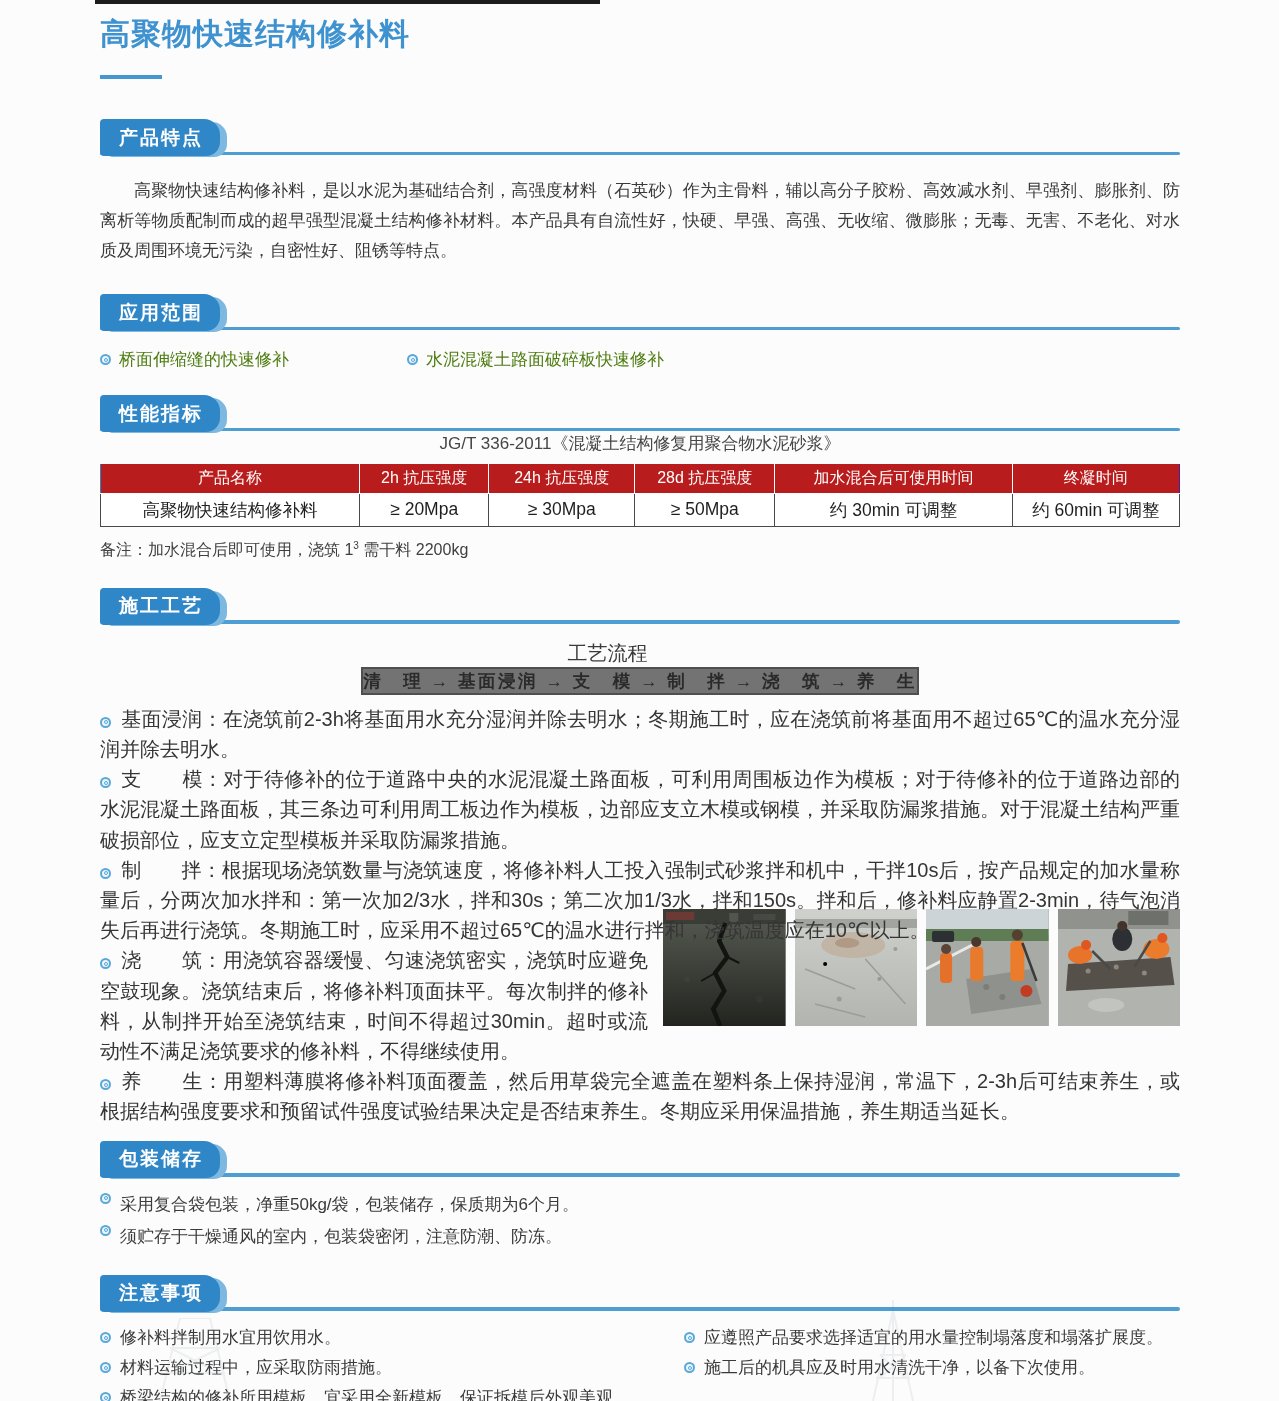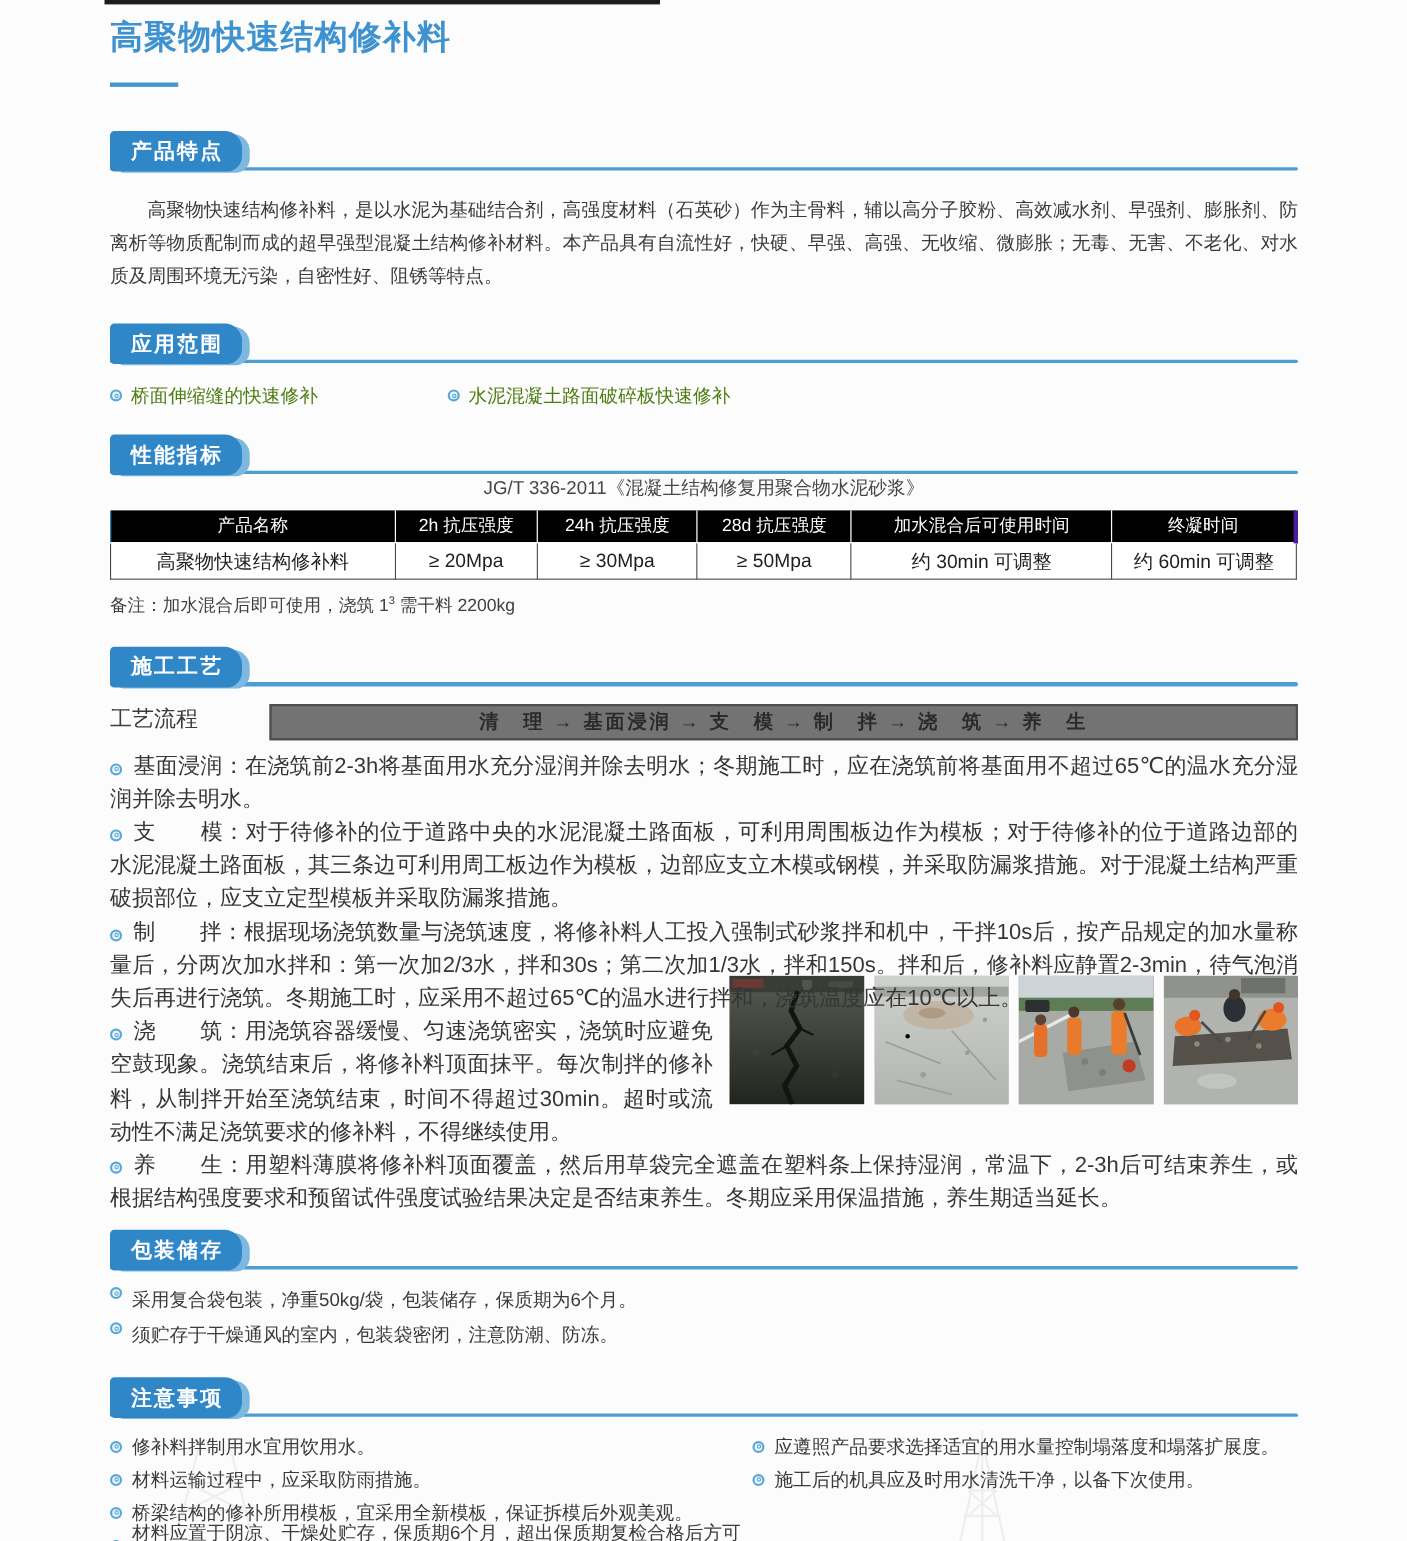--- a/index.html
+++ b/index.html
@@ -36,31 +36,31 @@
 
   .app-row { display:flex; margin-top:17px; }
   .app-item { display:flex; align-items:center; font-size:17px; color:#4d7c0f; }
   .app-item .blt { margin-right:8px; }
   .app-item:first-child { width:307px; }
 
   .standard-line { text-align:center; font-size:17px; color:#464646; }
 
   table.perf { width:100%; border-collapse:collapse; margin-top:9px; table-layout:fixed; }
   table.perf th {
-    background:#000000; color:#fff; font-size:16px; font-weight:normal;
+    background:#b91c1c; color:#fff; font-size:16px; font-weight:normal;
     height:29px; border:1px solid #fff; border-top:none; }
   table.perf th:first-child { border-left:1px solid #2e86c6; }
-  table.perf th:last-child { border-right:4px solid #4c1d95;font-family:Liberation Serif, serif; }
+  table.perf th:last-child { border-right:1px solid #4c1d95;font-family:Liberation Serif, serif; }
   table.perf td {
     background:#fff; color:#1e1e1e; font-size:17.5px; text-align:center;
     height:33px; border:1.5px solid #4a4a4a; border-top:none; }
   .note-line { margin-top:13px; font-size:16px; color:#3f3f3f; }
   .note-line sup { font-size:10px; }
 
-  .flow-row { display:flex; align-items:flex-start; margin-top:15px; }
+  .flow-row { display:flex; align-items:center; margin-top:15px;flex-direction:column; }
   .flow-label { font-size:20px; color:#3b3b3b; width:145px; flex:none; }
   .flow-box { flex:1; border:2px solid #4f4f4f; height:33px; display:flex;
     align-items:center; justify-content:center; font-size:17.5px; font-weight:bold;
     color:#2a2a2a; letter-spacing:2.5px; background:#737373; }
 
   .steps { margin-top:9px; }
   .step { font-size:20px; line-height:30.2px; color:#353535; text-align:justify; }
   .step .blt { vertical-align:-2px; margin-right:10px; display:inline-block; }
   .photos { float:right; width:517px; height:117px; margin:-36px 0 4px 15px; display:flex; gap:9px; }
   .photo { flex:1; height:117px; overflow:hidden; background:#bbb; }

